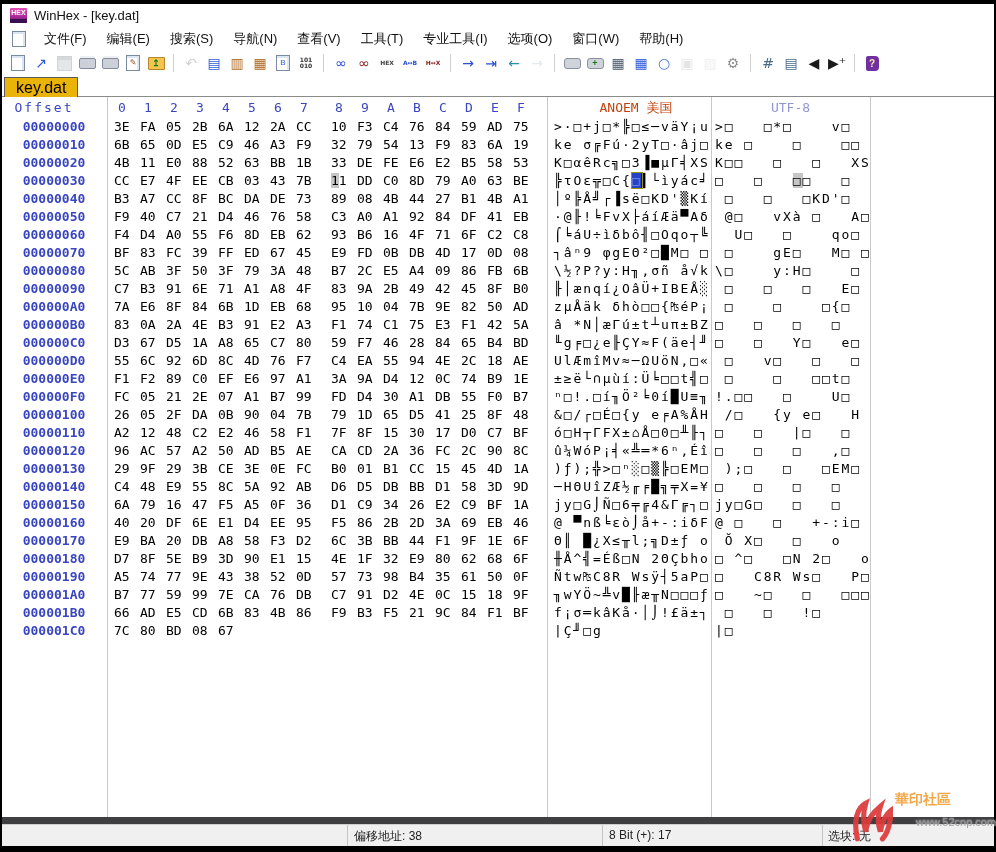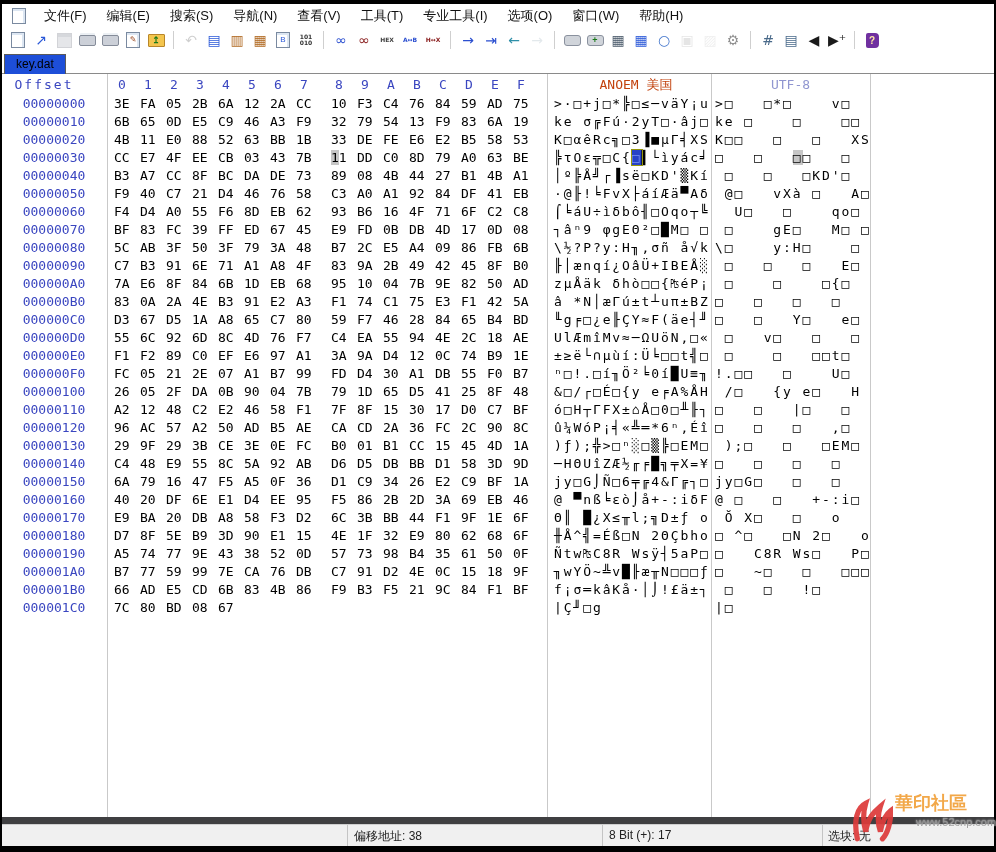--- a/index.html
+++ b/index.html
@@ -35,62 +35,66 @@
   .ic-printer{width:15px;height:9px;background:#ccd0d8;border:1px solid #858c99;border-radius:2px;
               box-shadow:0 -3px 0 -1px #ecf0f4;display:block;}
   .ic-folder{width:15px;height:11px;background:#f4c54e;border:1px solid #b8862a;border-radius:1px;
              font-size:9px;line-height:10px;text-align:center;font-weight:bold;display:block;}
   .ic-drive{width:15px;height:9px;background:#d0d4da;border:1px solid #8a919e;border-radius:3px;
             font-size:9px;line-height:8px;text-align:center;font-weight:bold;display:block;}
   .ic-book{width:13px;height:15px;background:#7030a0;border-radius:2px 4px 4px 2px;color:#ffe9a8;
            font:bold 10px/15px "Liberation Sans",sans-serif;text-align:center;display:block;}
   
   .tabstrip{height:20px;border-bottom:1px solid #8a8a8a;position:relative;background:#fff;flex:0 0 auto;}
-  .tab{position:absolute;left:2px;top:1px;height:19px;padding:0 11px;background:#1d4ed8;
-       border:1px solid #5a5a5a;border-bottom:none;font-size:12px;line-height:19px;z-index:2;}
+  .tab{position:absolute;left:2px;top:1px;height:19px;padding:0 11px;background:#eab308;
+       border:1px solid #5a5a5a;border-bottom:none;font-size:16px;line-height:19px;z-index:2;}
   
   .client{flex:1 1 auto;position:relative;background:#fff;overflow:hidden;
           font-family:"DejaVu Sans Mono","Liberation Mono",monospace;}
   .vline{position:absolute;top:0;bottom:0;width:1px;background:#c9c9c9;}
   .hdr{position:relative;height:21px;font-size:13px;line-height:21px;}
   .offhdr{position:absolute;left:0;width:84px;text-align:center;color:#3a46c0;letter-spacing:2px;}
   .colhdrs{position:absolute;left:112px;top:0;white-space:pre;color:#3a46c0;}
   .colh{display:inline-block;width:26px;padding-left:0;text-align:left;text-indent:4px;}
   .g8{margin-left:9px;}
   .ansihdr{position:absolute;left:553px;width:162px;text-align:center;color:#c2410c;}
   .utf8hdr{position:absolute;left:710px;width:157px;text-align:center;color:#9096d0;}
   .hexrow{position:relative;height:18px;font-size:13px;line-height:18px;white-space:pre;}
-  .off{position:absolute;left:0;width:104px;text-align:center;color:#3a46c0;}
+  .off{position:absolute;left:0;width:104px;text-align:center;color:#3a46c0;font-weight:bold;}
   .bytes{position:absolute;left:112px;top:0;}
   .b{display:inline-block;width:26px;}
   .ansi{position:absolute;left:552px;top:0;letter-spacing:1.9px;}
   .utf8{position:absolute;left:713px;top:0;letter-spacing:1.9px;}
   .selnib{background:#c6c6c6;font-style:normal;}
   .selansi{background:#2742c6;color:#7b93f2;outline:1px solid #96960a;font-style:normal;}
   .selutf8{background:#c6c6c6;font-style:normal;}
   
   .botband{height:7px;background:#3f3f41;flex:0 0 auto;}
   .statusbar{height:21px;background:#f0f0f0;border-top:1px solid #cfcfcf;position:relative;
              font-size:12px;color:#222;flex:0 0 auto;}
   .statusbar span{position:absolute;top:3px;}
   .sp1{left:7px;margin-top:32px;} .sp2{left:352px;} .sp3{left:607px;} .sp4{left:826px;}
   .ssep{position:absolute;top:0;bottom:0;width:1px;background:#c4c4c4;}
   
   .watermark{position:absolute;right:3px;bottom:1px;width:140px;height:62px;opacity:.93;z-index:9;}
   .wm-logo{position:absolute;left:0;bottom:2px;}
   .wm-title{position:absolute;left:44px;top:8px;font-family:"DejaVu Serif",serif;font-weight:bold;
-            font-size:18px;color:#f2a23c;text-shadow:0 0 2px #fff,1px 1px 0 #fff;white-space:nowrap;}
+            font-size:14px;color:#f2a23c;text-shadow:0 0 2px #fff,1px 1px 0 #fff;white-space:nowrap;}
   .wm-url{position:absolute;left:46px;top:33px;font-size:11px;color:#999;
           text-shadow:0 0 2px #fff;white-space:nowrap;padding-left:19px;}
 </style>
 </head>
 <body>
 
 <div class="win">
 
+  <div class="titlebar">
+    <div class="hexlogo">HEX</div>
+    <span>WinHex - [key.dat]</span>
+  </div>
 
   <div class="menubar">
     <div class="mdi-doc"></div>
     <div id="menu-items" style="display:flex;">
         <span class="mitem">文件(F)</span>
         <span class="mitem">编辑(E)</span>
         <span class="mitem">搜索(S)</span>
         <span class="mitem">导航(N)</span>
         <span class="mitem">查看(V)</span>
         <span class="mitem">工具(T)</span>

